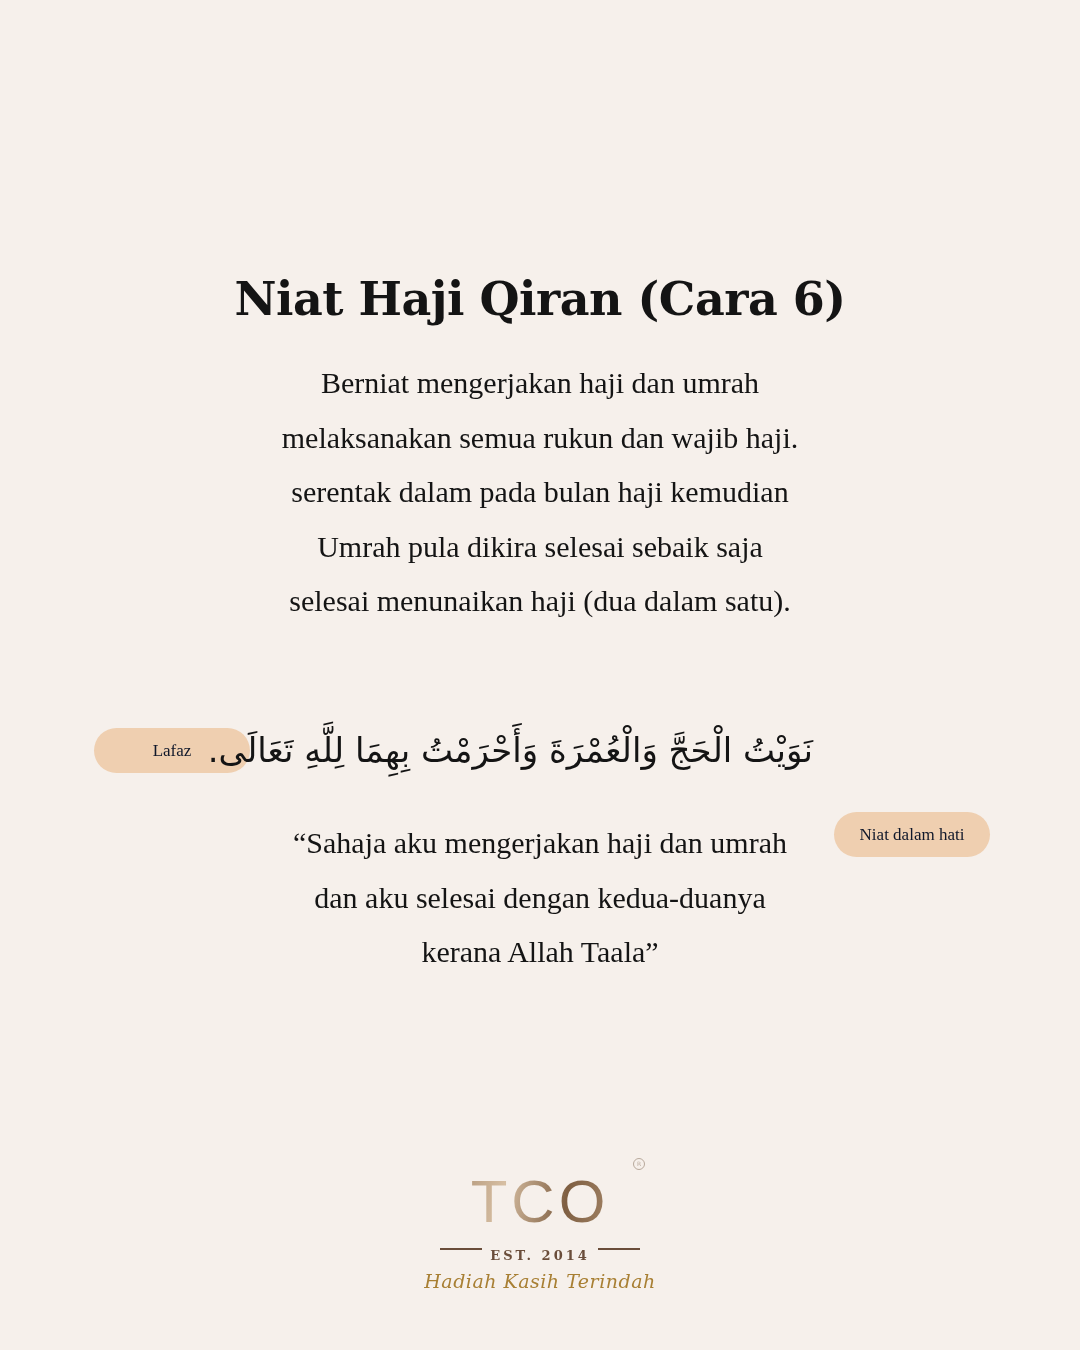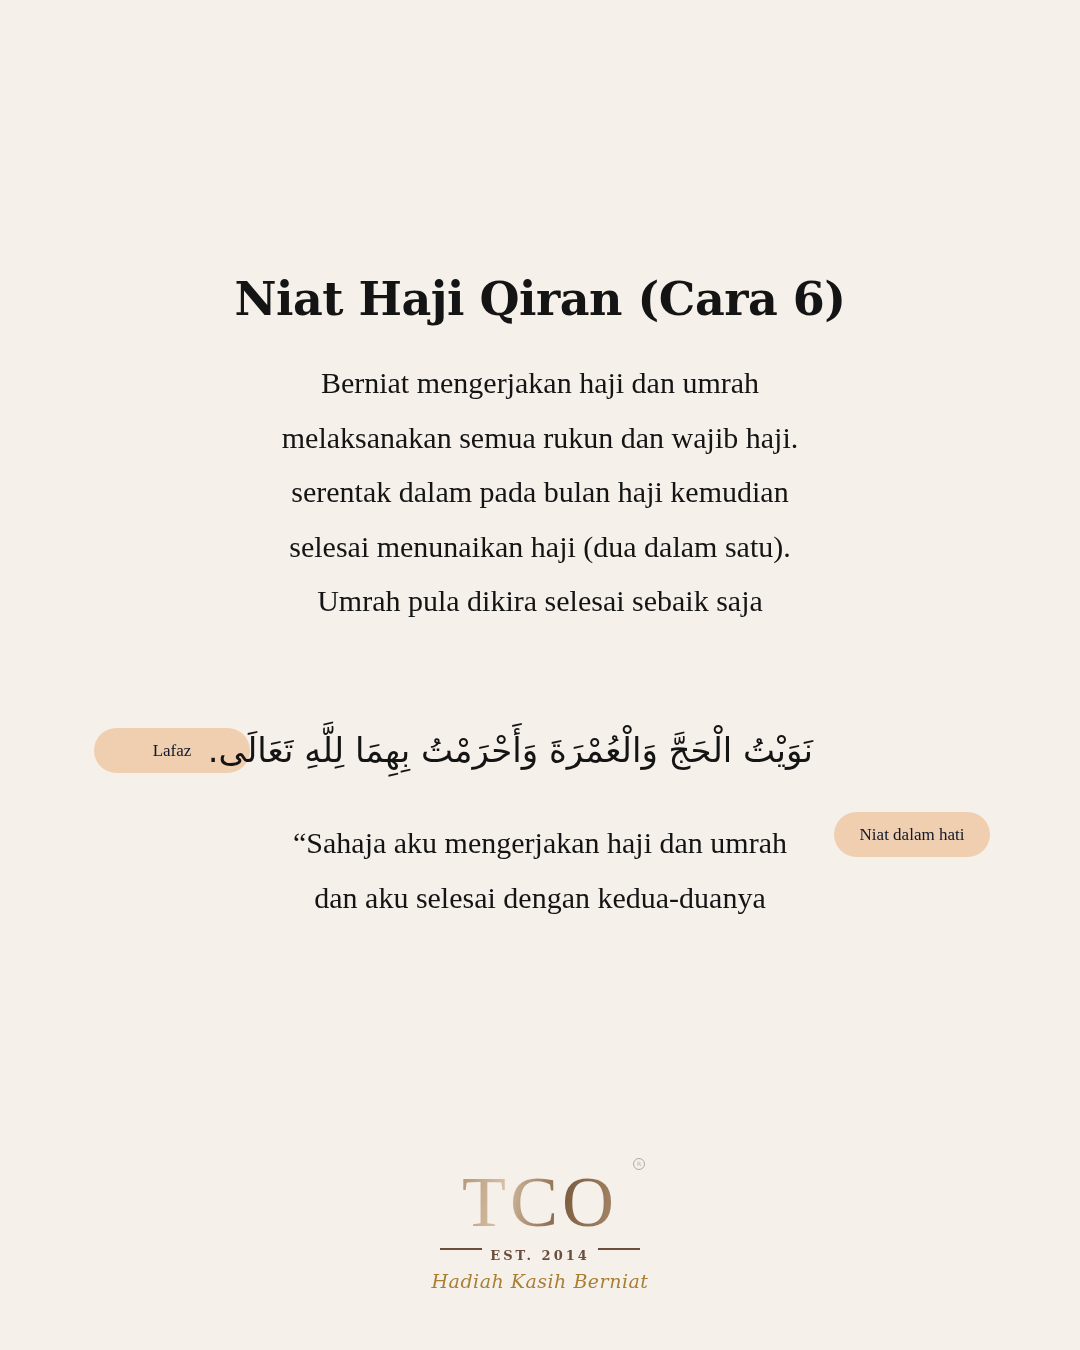--- a/index.html
+++ b/index.html
@@ -28,21 +28,21 @@
     font-family:"DejaVu Sans", sans-serif; font-size:34px; line-height:76px; white-space:nowrap;
   }
   .quote {
     position:absolute; top:816px; left:220px; width:640px; text-align:center;
     font-family:"Liberation Serif", serif; font-size:30px; line-height:54.6px;
   }
   .quote div { white-space:nowrap; }
   .logo { position:absolute; left:420px; top:1150px; width:240px; height:160px; text-align:center; }
   .logo-tco {
     position:absolute; top:4px; left:0; width:240px; text-align:center;
-    font-family:Liberation Serif, serif; font-size:72px; line-height:96px; letter-spacing:4px;
+    font-family:Liberation Sans, sans-serif; font-size:60px; line-height:96px; letter-spacing:4px;
     background:linear-gradient(100deg,#8f7052 0%,#d7bfa3 35%,#7f5f42 60%,#c8ab8c 100%);
     -webkit-background-clip:text; background-clip:text; color:transparent;
   }
   .logo-reg {
     position:absolute; top:8px; left:213px; width:10px; height:10px; border:1px solid #b8a99c; border-radius:50%;
     font-size:6px; line-height:10px; text-align:center; color:#b8a99c; font-family:"DejaVu Sans", sans-serif;
   }
   .logo-est-row { position:absolute; top:98px; left:20px; width:200px; height:18px; display:flex; align-items:flex-start; justify-content:space-between; }
   .logo-line { width:42px; height:2px; background:#6a4d3a; }
   .logo-est { font-family:"DejaVu Serif", serif; font-size:13px; font-weight:bold; letter-spacing:3px; color:#6a4d3a; }
@@ -53,37 +53,38 @@
 </style>
 </head>
 <body>
 
 <div class="title">Niat Haji Qiran (Cara 6)</div>
 
 <div class="desc">
   <div>Berniat mengerjakan haji dan umrah</div>
   <div>melaksanakan semua rukun dan wajib haji.</div>
   <div>serentak dalam pada bulan haji kemudian</div>
+  <div>Umrah pula dikira selesai sebaik saja</div>
   <div>selesai menunaikan haji (dua dalam satu).</div>
-  <div>Umrah pula dikira selesai sebaik saja</div>
 </div>
 
 <div class="pill pill-lafaz">Lafaz</div>
 
 <div class="arabic">نَوَيْتُ الْحَجَّ وَالْعُمْرَةَ  وَأَحْرَمْتُ بِهِمَا لِلَّهِ تَعَالَى.</div>
 
 <div class="pill pill-hati">Niat dalam hati</div>
 
 <div class="quote">
   <div>“Sahaja aku mengerjakan haji dan umrah</div>
   <div>dan aku selesai dengan kedua-duanya</div>
+  <div>kerana Allah Taala”</div>
 </div>
 
 <div class="logo">
   <div class="logo-tco">TCO</div>
   <div class="logo-reg">R</div>
   <div class="logo-est-row">
     <span class="logo-line"></span>
     <span class="logo-est">EST. 2014</span>
     <span class="logo-line"></span>
   </div>
-  <div class="logo-tagline">Hadiah Kasih Berniat</div>
+  <div class="logo-tagline">Hadiah Kasih Terindah</div>
 </div>
 
 </body></html>

